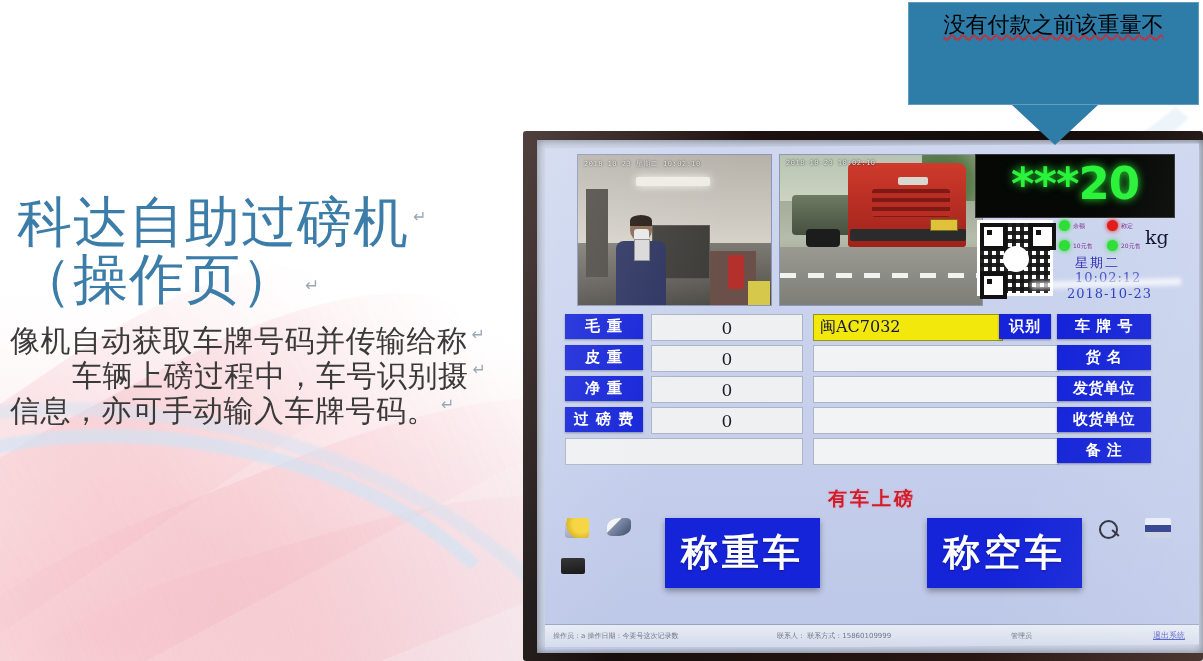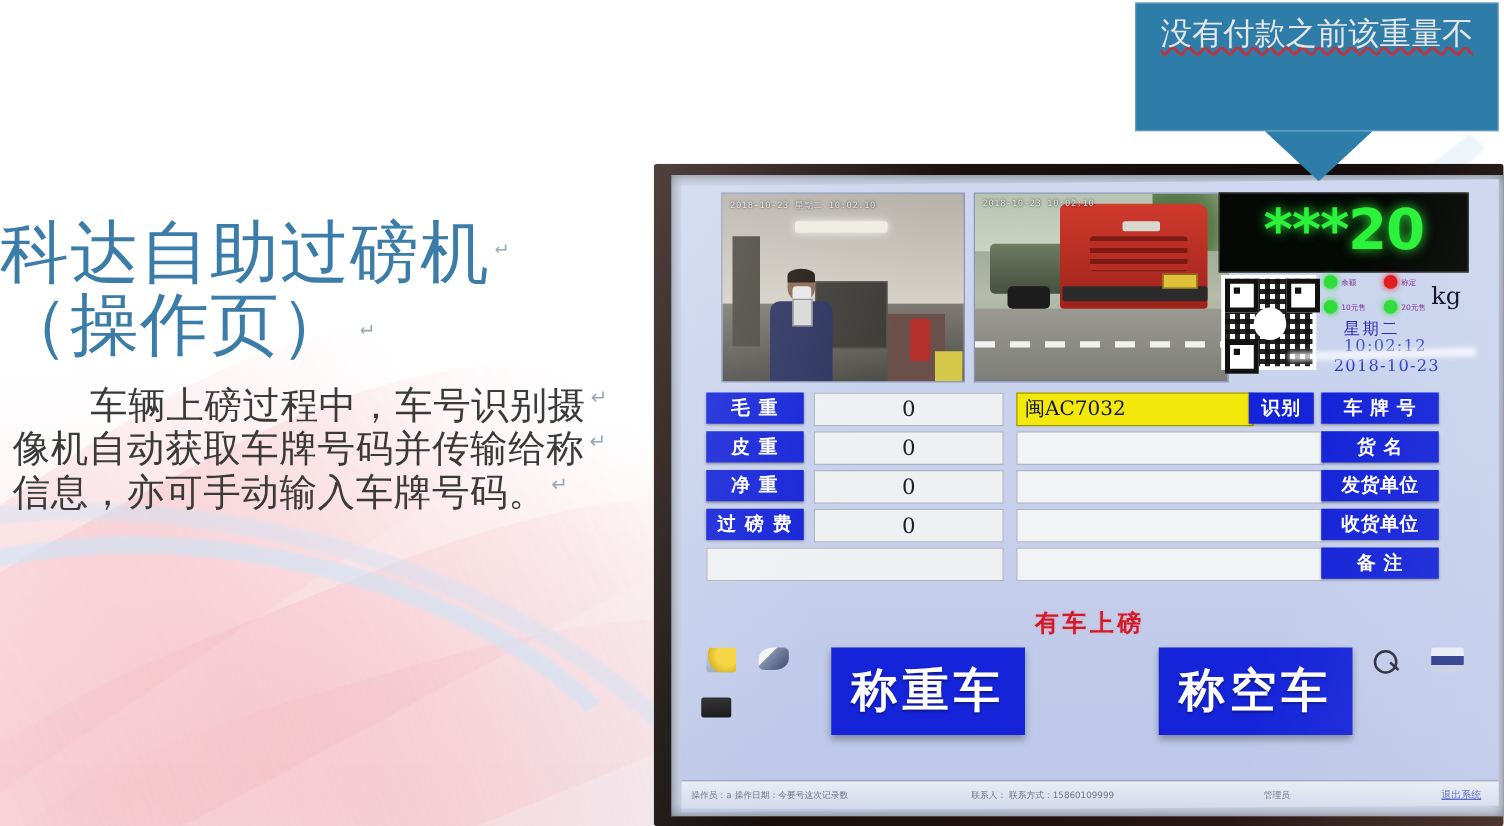--- a/index.html
+++ b/index.html
@@ -28,37 +28,37 @@
   .s1{left:-220px;bottom:-230px;width:740px;height:430px;transform:rotate(8deg);}
   .s2{left:-300px;bottom:-300px;width:900px;height:520px;transform:rotate(12deg);opacity:.7;}
   .s-top{position:absolute;right:-40px;top:-160px;width:520px;height:330px;border-radius:50%;
      border:18px solid rgba(215,232,246,.45);border-color:transparent transparent rgba(215,232,246,.45) transparent;
      transform:rotate(-6deg);}
 
   
   #left-col{position:absolute;left:0;top:178px;width:512px;}
   #slide-title{
     color:#3b7da8;font-size:55px;line-height:1.04;font-weight:400;
-    font-family:Liberation Mono, monospace;letter-spacing:1px;
-    padding-left:0;white-space:nowrap;
+    font-family:Liberation Serif, serif;letter-spacing:1px;
+    padding-left:17px;white-space:nowrap;margin-top:16px;
   }
   #slide-title .t2{display:block;padding-right:40px;}
   .pilcrow{color:#9aa7b4;font-size:16px;vertical-align:super;margin-left:4px;font-weight:400;}
   .pilcrow-big{color:#9aa7b4;font-size:17px;margin-left:8px;vertical-align:middle;}
 
   #body-text{margin-top:16px;padding:0 16px 0 10px;color:#3a3a3a;
     font-size:30px;line-height:1.16;font-family:"DejaVu Sans",sans-serif;
     letter-spacing:.5px;text-align:justify;}
   #body-text .ln{display:block;white-space:nowrap;}
   #body-text .indent{padding-left:62px;}
 
   
   #callout{position:absolute;left:908px;top:2px;width:291px;height:103px;
      background:#2e7ca8;box-shadow:0 0 0 1px rgba(255,255,255,.25) inset;}
-  #callout-text{color:#e5e5e5;font-size:25px;line-height:1.22;text-align:center;
+  #callout-text{color:#000000;font-size:22px;line-height:1.22;text-align:center;
      padding:10px 6px 0 6px;font-family:"DejaVu Sans",sans-serif;}
   #callout-text .l1{display:block;text-decoration:underline wavy #b03a48;text-decoration-skip-ink:none;}
   #callout-text .l2{display:block;}
   #callout-arrow{position:absolute;left:1012px;top:105px;width:0;height:0;
      border-left:43px solid transparent;border-right:43px solid transparent;
      border-top:40px solid #2e7ca8;}
 
   
   #monitor{position:absolute;left:523px;top:131px;width:680px;height:530px;overflow:hidden;}
   .bezel{position:absolute;inset:0;background:linear-gradient(135deg,#2a1714,#120c0b 40%,#331b16);
@@ -205,22 +205,22 @@
   <div class="swoosh s2"></div>
 </div>
 
 <div id="left-col">
   <div id="slide-title">
     <span>科达自助过磅机</span><span class="pilcrow">↵</span>
     <span class="t2"><span>（操作页）</span><span class="pilcrow-big">↵</span></span>
   </div>
 
   <div id="body-text">
+    <span class="ln"><span>像机自动获取车牌号码并传输给称</span><span class="pilcrow">↵</span></span>
     <span class="ln indent"><span>车辆上磅过程中，车号识别摄</span><span class="pilcrow">↵</span></span>
-    <span class="ln"><span>像机自动获取车牌号码并传输给称</span><span class="pilcrow">↵</span></span>
     <span class="ln"><span>信息，亦可手动输入车牌号码。</span><span class="pilcrow">↵</span></span>
   </div>
 </div>
 
 <div id="monitor">
   <div class="bezel"></div>
   <div class="bezel-inner"></div>
 
   <div id="app">
     <div class="app-inner">

